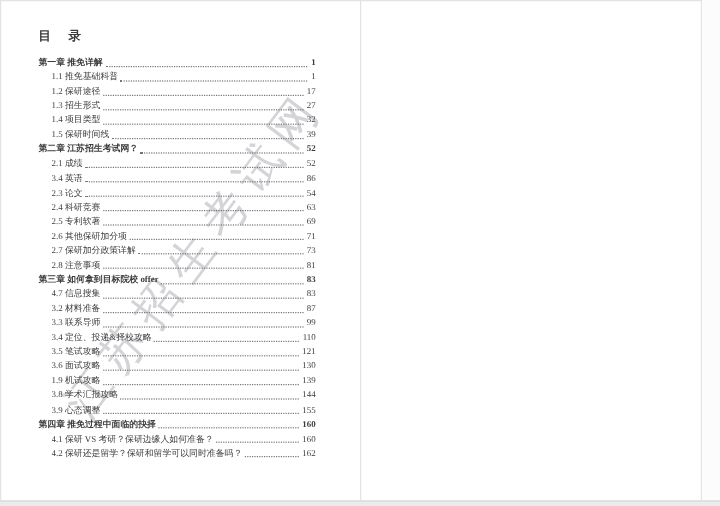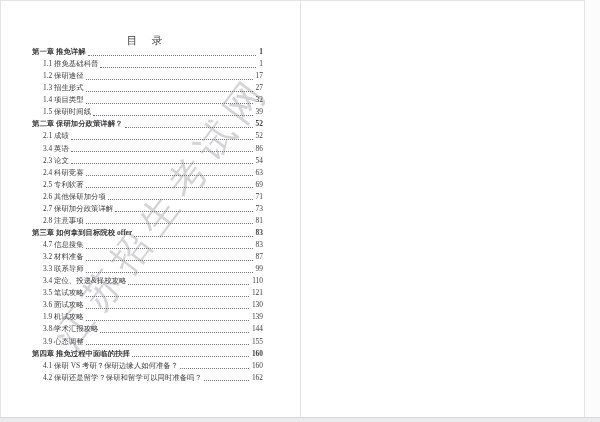--- a/index.html
+++ b/index.html
@@ -23,22 +23,22 @@
   .watermark{
     position:absolute;white-space:nowrap;
     font-size:38px;letter-spacing:9px;color:#c6c6cc;opacity:.75;
     transform:translate(-50%,-50%) rotate(-53deg);
     pointer-events:none;z-index:1;
   }
   .wm-left{left:162px;top:212px;}
 
   
   .toc-title{
-    position:absolute;left:32px;top:34px;width:231px;
-    text-align:center;font-weight:normal;font-size:10.5px;
+    position:absolute;left:32px;top:23px;width:231px;
+    font-weight:bold;font-size:10.5px;
     letter-spacing:6px;z-index:2;
   }
   .toc{position:absolute;z-index:2;}
   .toc-left{left:32px;top:46px;width:231px;--rh:12.07px;--ch:0px;--se:11px;--we:0px;}
   .row{height:var(--rh);display:flex;font-size:7.4px;}
   .row .t{white-space:nowrap;overflow:hidden;line-height:var(--rh);}
   .row .pg{line-height:var(--rh);padding-left:1px;}
   .row .leader{flex:1 1 auto;min-width:4px;align-self:flex-end;margin:0 2px 2.5px 2px;border-bottom:1px dotted #757575;}
   .row.chapter{font-weight:bold;padding-left:var(--ch);font-family:Liberation Serif, serif;}
   .row.section{padding-left:var(--se);text-align:center;}
@@ -76,21 +76,21 @@
     <span class="t">1.4 项目类型</span>
     <span class="leader"></span>
     <span class="pg">32</span>
   </div>
         <div class="row section">
     <span class="t">1.5 保研时间线</span>
     <span class="leader"></span>
     <span class="pg">39</span>
   </div>
         <div class="row chapter">
-    <span class="t">第二章 保研加分政策详解？</span>
+    <span class="t">第二章 江苏招生考试网？</span>
     <span class="leader"></span>
     <span class="pg">52</span>
   </div>
         <div class="row section">
     <span class="t">2.1 成绩</span>
     <span class="leader"></span>
     <span class="pg">52</span>
   </div>
         <div class="row section">
     <span class="t">3.4 英语</span>

